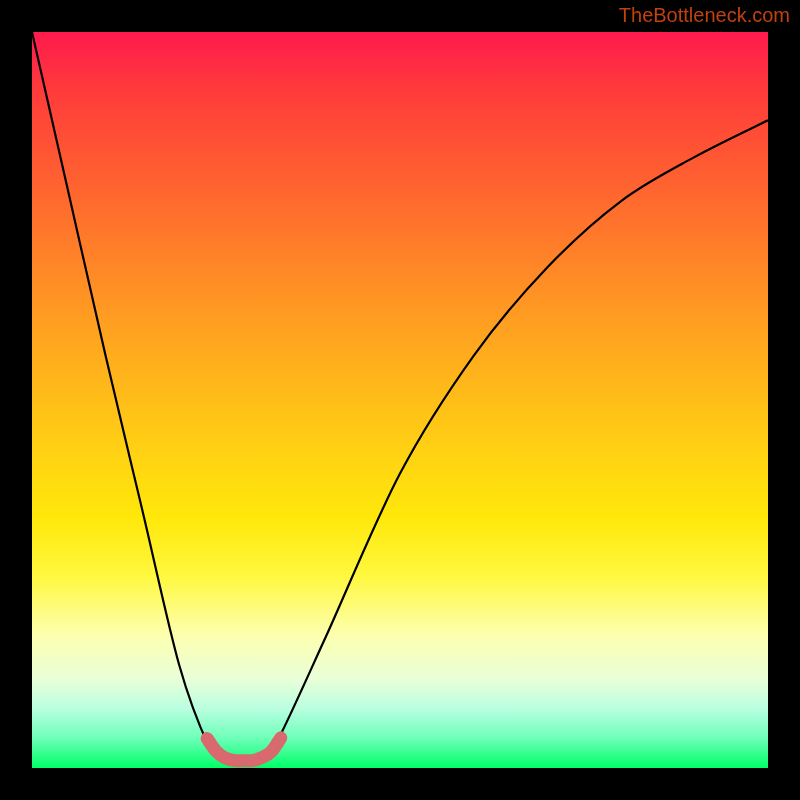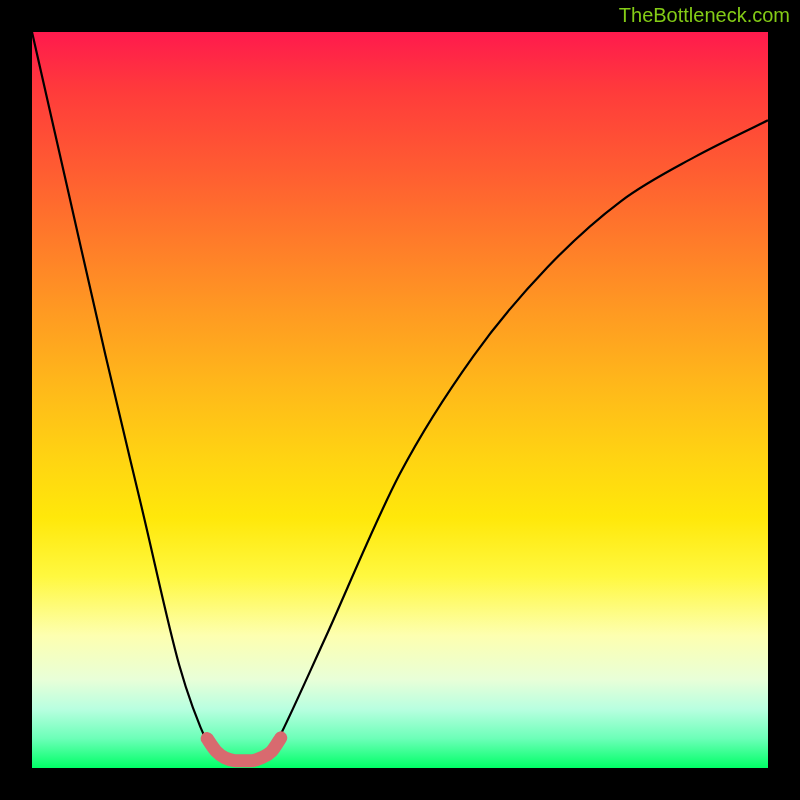--- a/index.html
+++ b/index.html
@@ -30,21 +30,21 @@
       #e8ffd8 88%,
       #b8ffe0 92%,
       #6cffb8 96%,
       #00ff66 100%
     );
   }
   .watermark {
     position: absolute;
     top: 4px;
     right: 10px;
-    color: #84cc16;
+    color: #c2410c;
     font-size: 20px;
     font-weight: 500;
     z-index: 10;
   }
   svg.curve {
     position: absolute;
     left: 0; top: 0;
     width: 736px; height: 736px;
   }
 </style>

